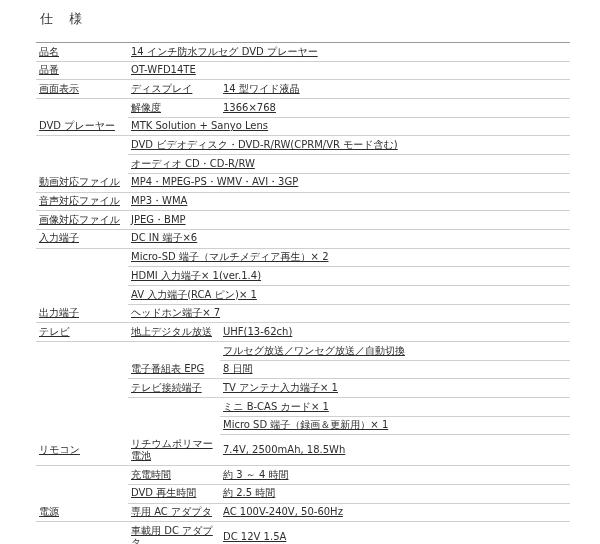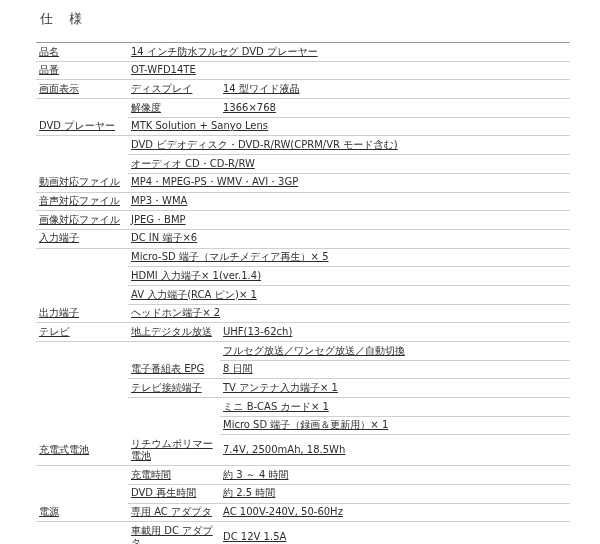--- a/index.html
+++ b/index.html
@@ -117,33 +117,33 @@
         <tr>
           <td>画像対応ファイル</td>
           <td class="pad-left" colspan="2">JPEG・BMP</td>
         </tr>
         <tr>
           <td>入力端子</td>
           <td class="pad-left" colspan="2">DC IN 端子×6</td>
         </tr>
         <tr>
           <td class="nb"></td>
-          <td class="pad-left" colspan="2">Micro-SD 端子（マルチメディア再生）× 5</td>
+          <td class="pad-left" colspan="2">Micro-SD 端子（マルチメディア再生）× 2</td>
         </tr>
         <tr>
           <td class="nb"></td>
           <td class="pad-left" colspan="2">HDMI 入力端子× 1(ver.1.4)</td>
         </tr>
         <tr>
           <td class="nb"></td>
           <td class="pad-left" colspan="2">AV 入力端子(RCA ピン)× 1</td>
         </tr>
         <tr>
           <td>出力端子</td>
-          <td class="pad-left" colspan="2">ヘッドホン端子× 2</td>
+          <td class="pad-left" colspan="2">ヘッドホン端子× 7</td>
         </tr>
         <tr>
           <td>テレビ</td>
           <td class="pad-left">地上デジタル放送</td>
           <td class="pad-left">UHF(13-62ch)</td>
         </tr>
         <tr>
           <td class="nb"></td>
           <td class="pad-left nb"></td>
           <td class="pad-left">フルセグ放送／ワンセグ放送／自動切換</td>
@@ -162,21 +162,21 @@
           <td class="nb"></td>
           <td class="pad-left nb"></td>
           <td class="pad-left">ミニ B-CAS カード× 1</td>
         </tr>
         <tr>
           <td class="nb"></td>
           <td class="pad-left nb"></td>
           <td class="pad-left">Micro SD 端子（録画＆更新用）× 1</td>
         </tr>
         <tr>
-          <td>充電式電池</td>
+          <td>リモコン</td>
           <td class="pad-left">リチウムポリマー電池</td>
           <td class="pad-left">7.4V, 2500mAh, 18.5Wh</td>
         </tr>
         <tr>
           <td class="nb"></td>
           <td class="pad-left">充電時間</td>
           <td class="pad-left">約 3 ～ 4 時間</td>
         </tr>
         <tr>
           <td class="nb"></td>

